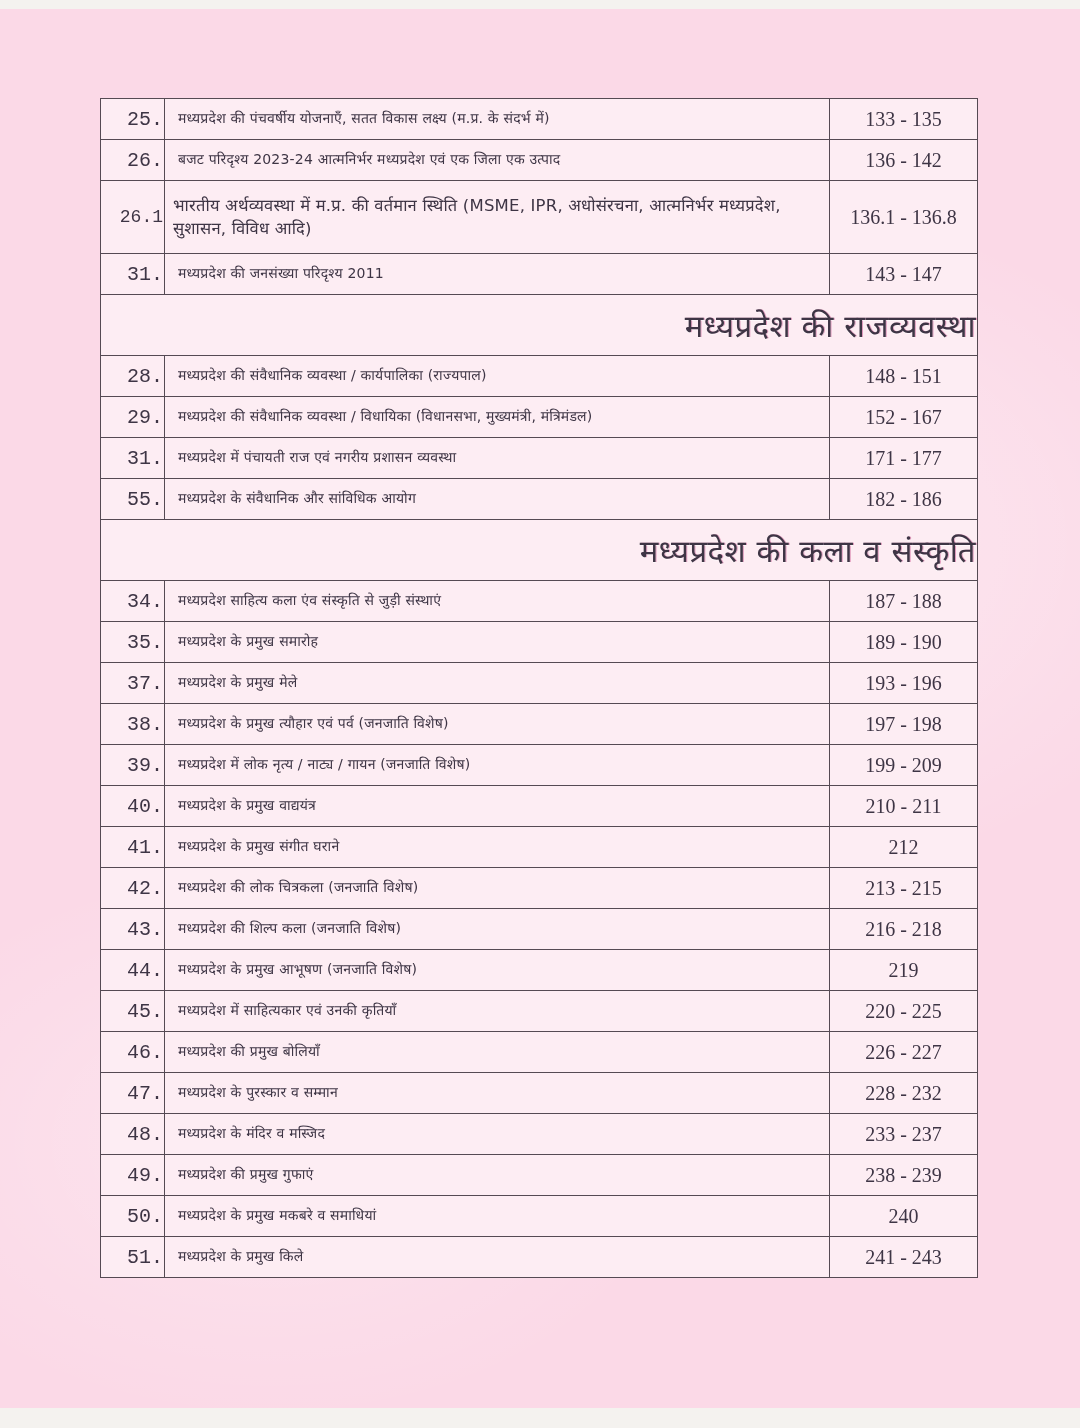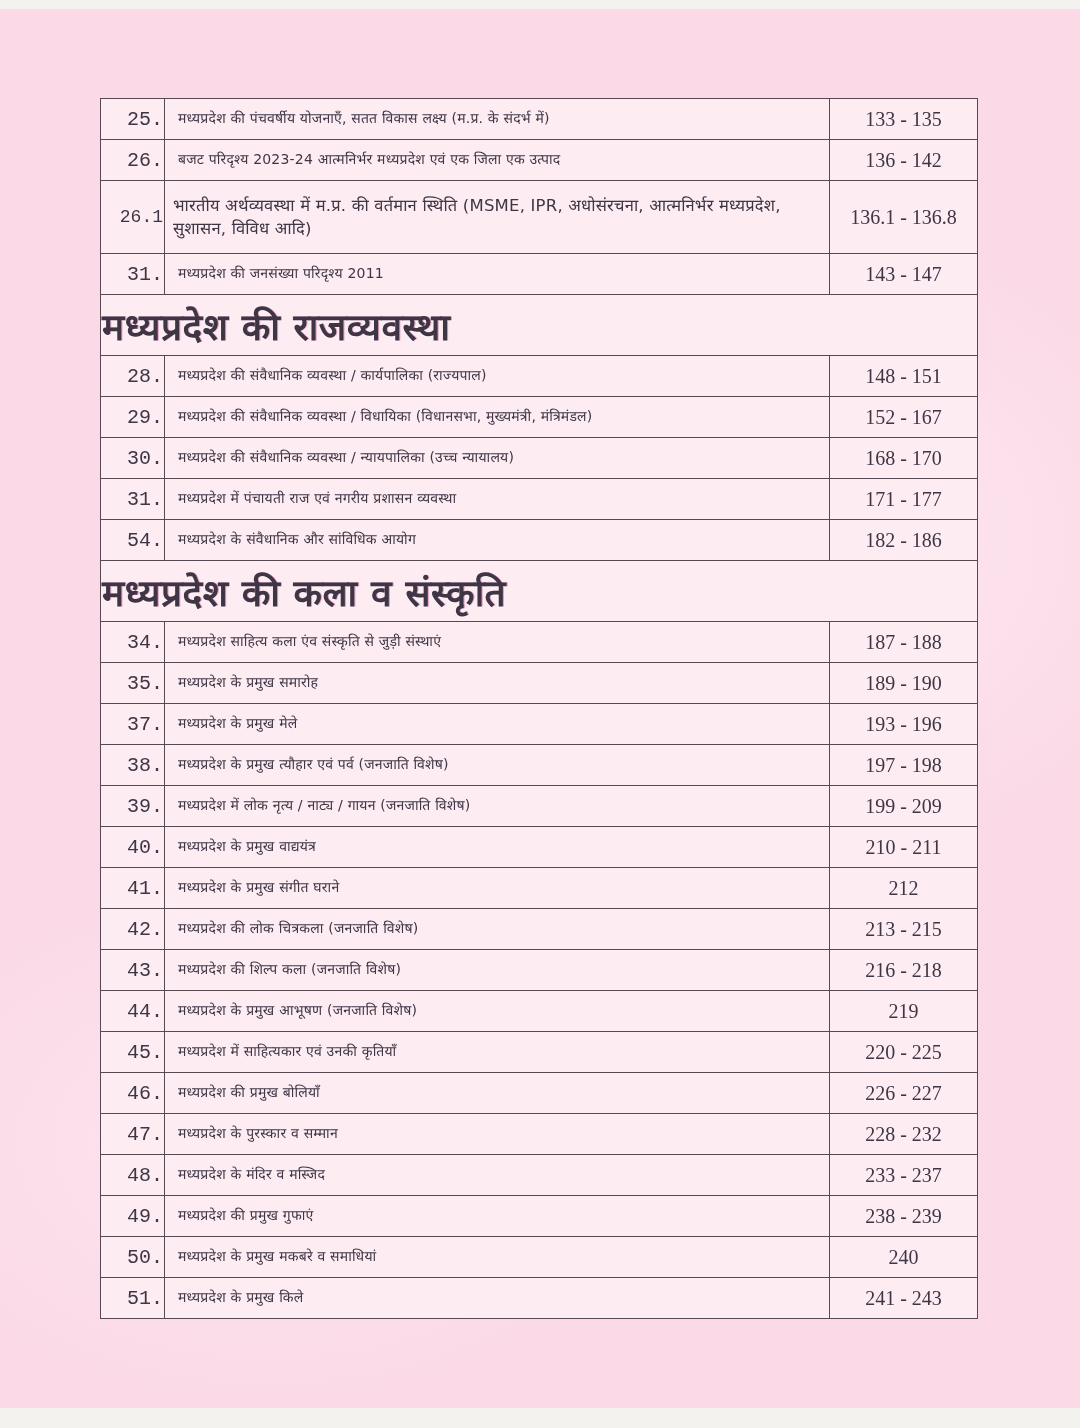--- a/index.html
+++ b/index.html
@@ -66,25 +66,25 @@
   }
   tr.row-small td.cell-title {
     font-size: 16.5px;
     line-height: 1.4;
     padding-left: 8px;
   }
   tr.row-small td.cell-no { font-size: 18px; height: 70px; }
 
   td.section-band {
     height: 58px;
-    text-align: left;
+    text-align: right;
     background: linear-gradient(180deg, #fbd2e1 0%, #fef7fa 42%, #fdeef4 58%, #f8c9dc 100%);
     color: #e0187f;
-    font-size: 37px;
-    font-weight: bold;
+    font-size: 31px;
+    font-weight: normal;
     letter-spacing: 0.5px;
     text-shadow: 0 1px 0 rgba(255,255,255,0.55), 1px 0 0 rgba(173,0,90,0.35);
   }
 </style>
 </head>
 <body>
 
 <div class="edge-strip top"></div>
 <div class="edge-strip bottom"></div>
 
@@ -123,31 +123,26 @@
           <td class="cell-no">28.</td>
           <td class="cell-title">मध्यप्रदेश की संवैधानिक व्यवस्था / कार्यपालिका (राज्यपाल)</td>
           <td class="cell-pages">148 - 151</td>
         </tr>
         <tr>
           <td class="cell-no">29.</td>
           <td class="cell-title">मध्यप्रदेश की संवैधानिक व्यवस्था / विधायिका (विधानसभा, मुख्यमंत्री, मंत्रिमंडल)</td>
           <td class="cell-pages">152 - 167</td>
         </tr>
         <tr>
-          <td class="cell-no">30.</td>
-          <td class="cell-title">मध्यप्रदेश की संवैधानिक व्यवस्था / न्यायपालिका (उच्च न्यायालय)</td>
-          <td class="cell-pages">168 - 170</td>
-        </tr>
-        <tr>
           <td class="cell-no">31.</td>
           <td class="cell-title">मध्यप्रदेश में पंचायती राज एवं नगरीय प्रशासन व्यवस्था</td>
           <td class="cell-pages">171 - 177</td>
         </tr>
         <tr>
-          <td class="cell-no">54.</td>
+          <td class="cell-no">55.</td>
           <td class="cell-title">मध्यप्रदेश के संवैधानिक और सांविधिक आयोग</td>
           <td class="cell-pages">182 - 186</td>
         </tr>
         <tr>
           <td colspan="3" class="section-band">मध्यप्रदेश की कला व संस्कृति</td>
         </tr>
         <tr>
           <td class="cell-no">34.</td>
           <td class="cell-title">मध्यप्रदेश साहित्य कला एंव संस्कृति से जुड़ी संस्थाएं</td>
           <td class="cell-pages">187 - 188</td>

